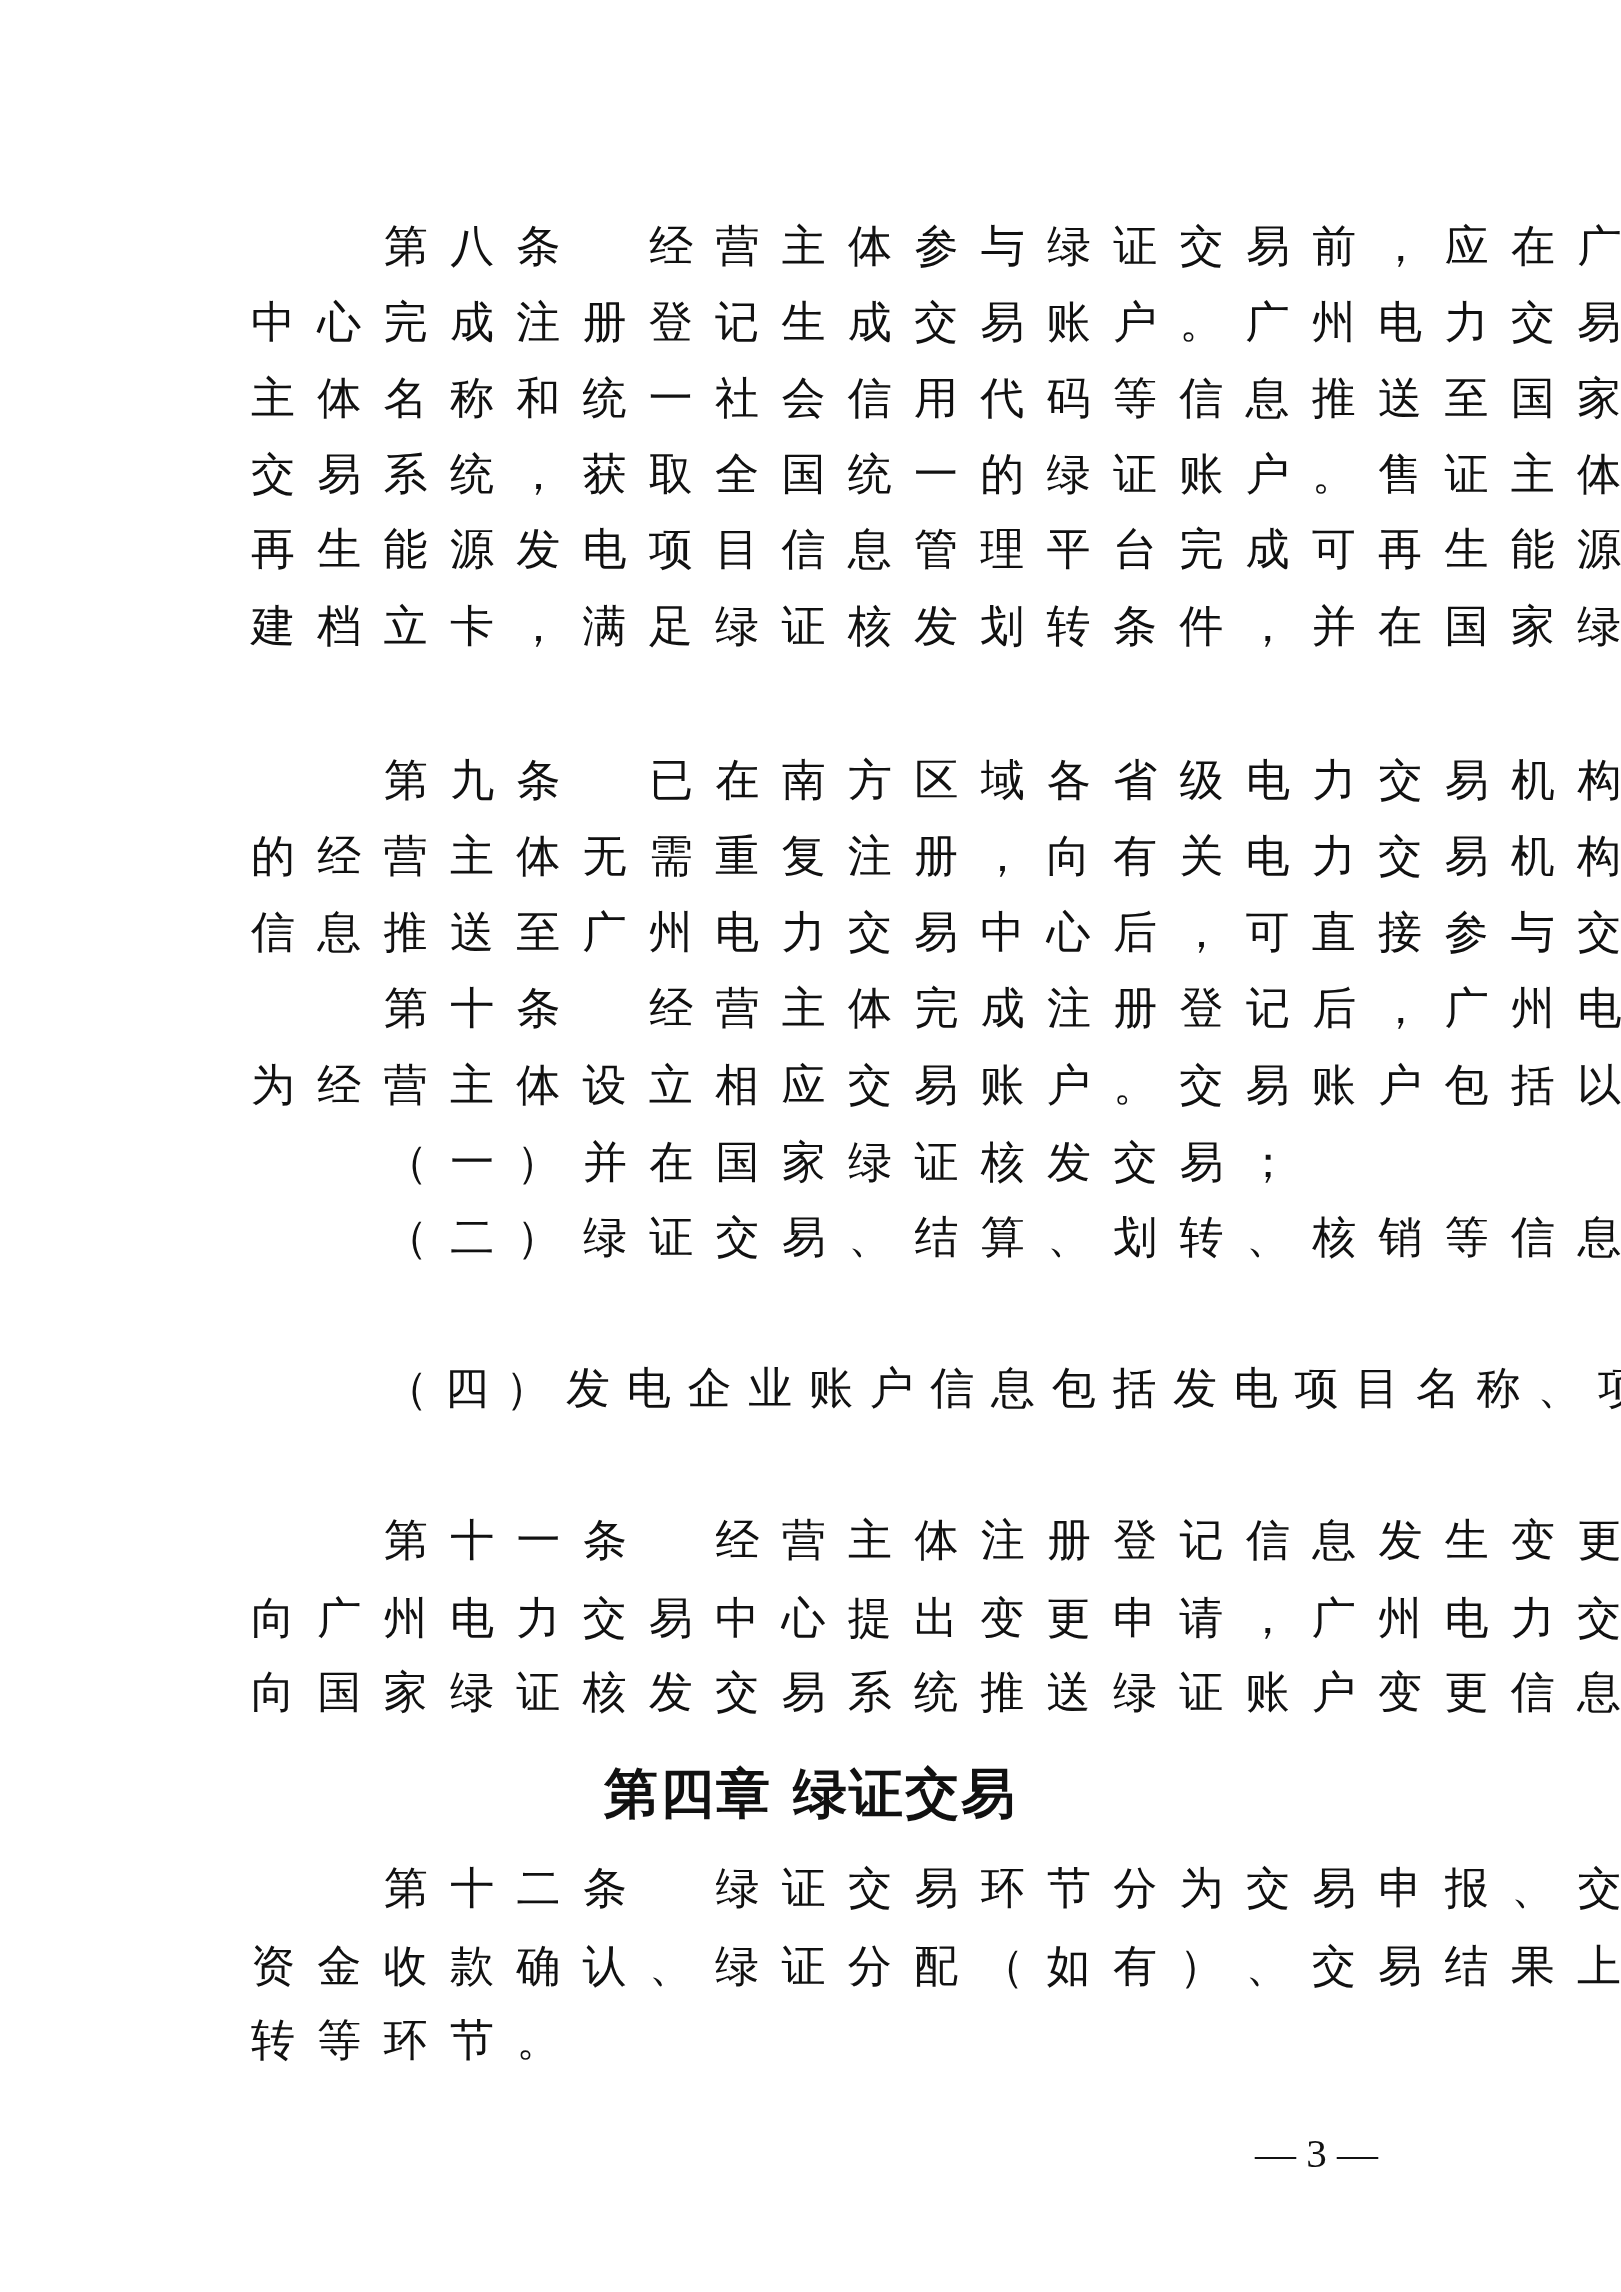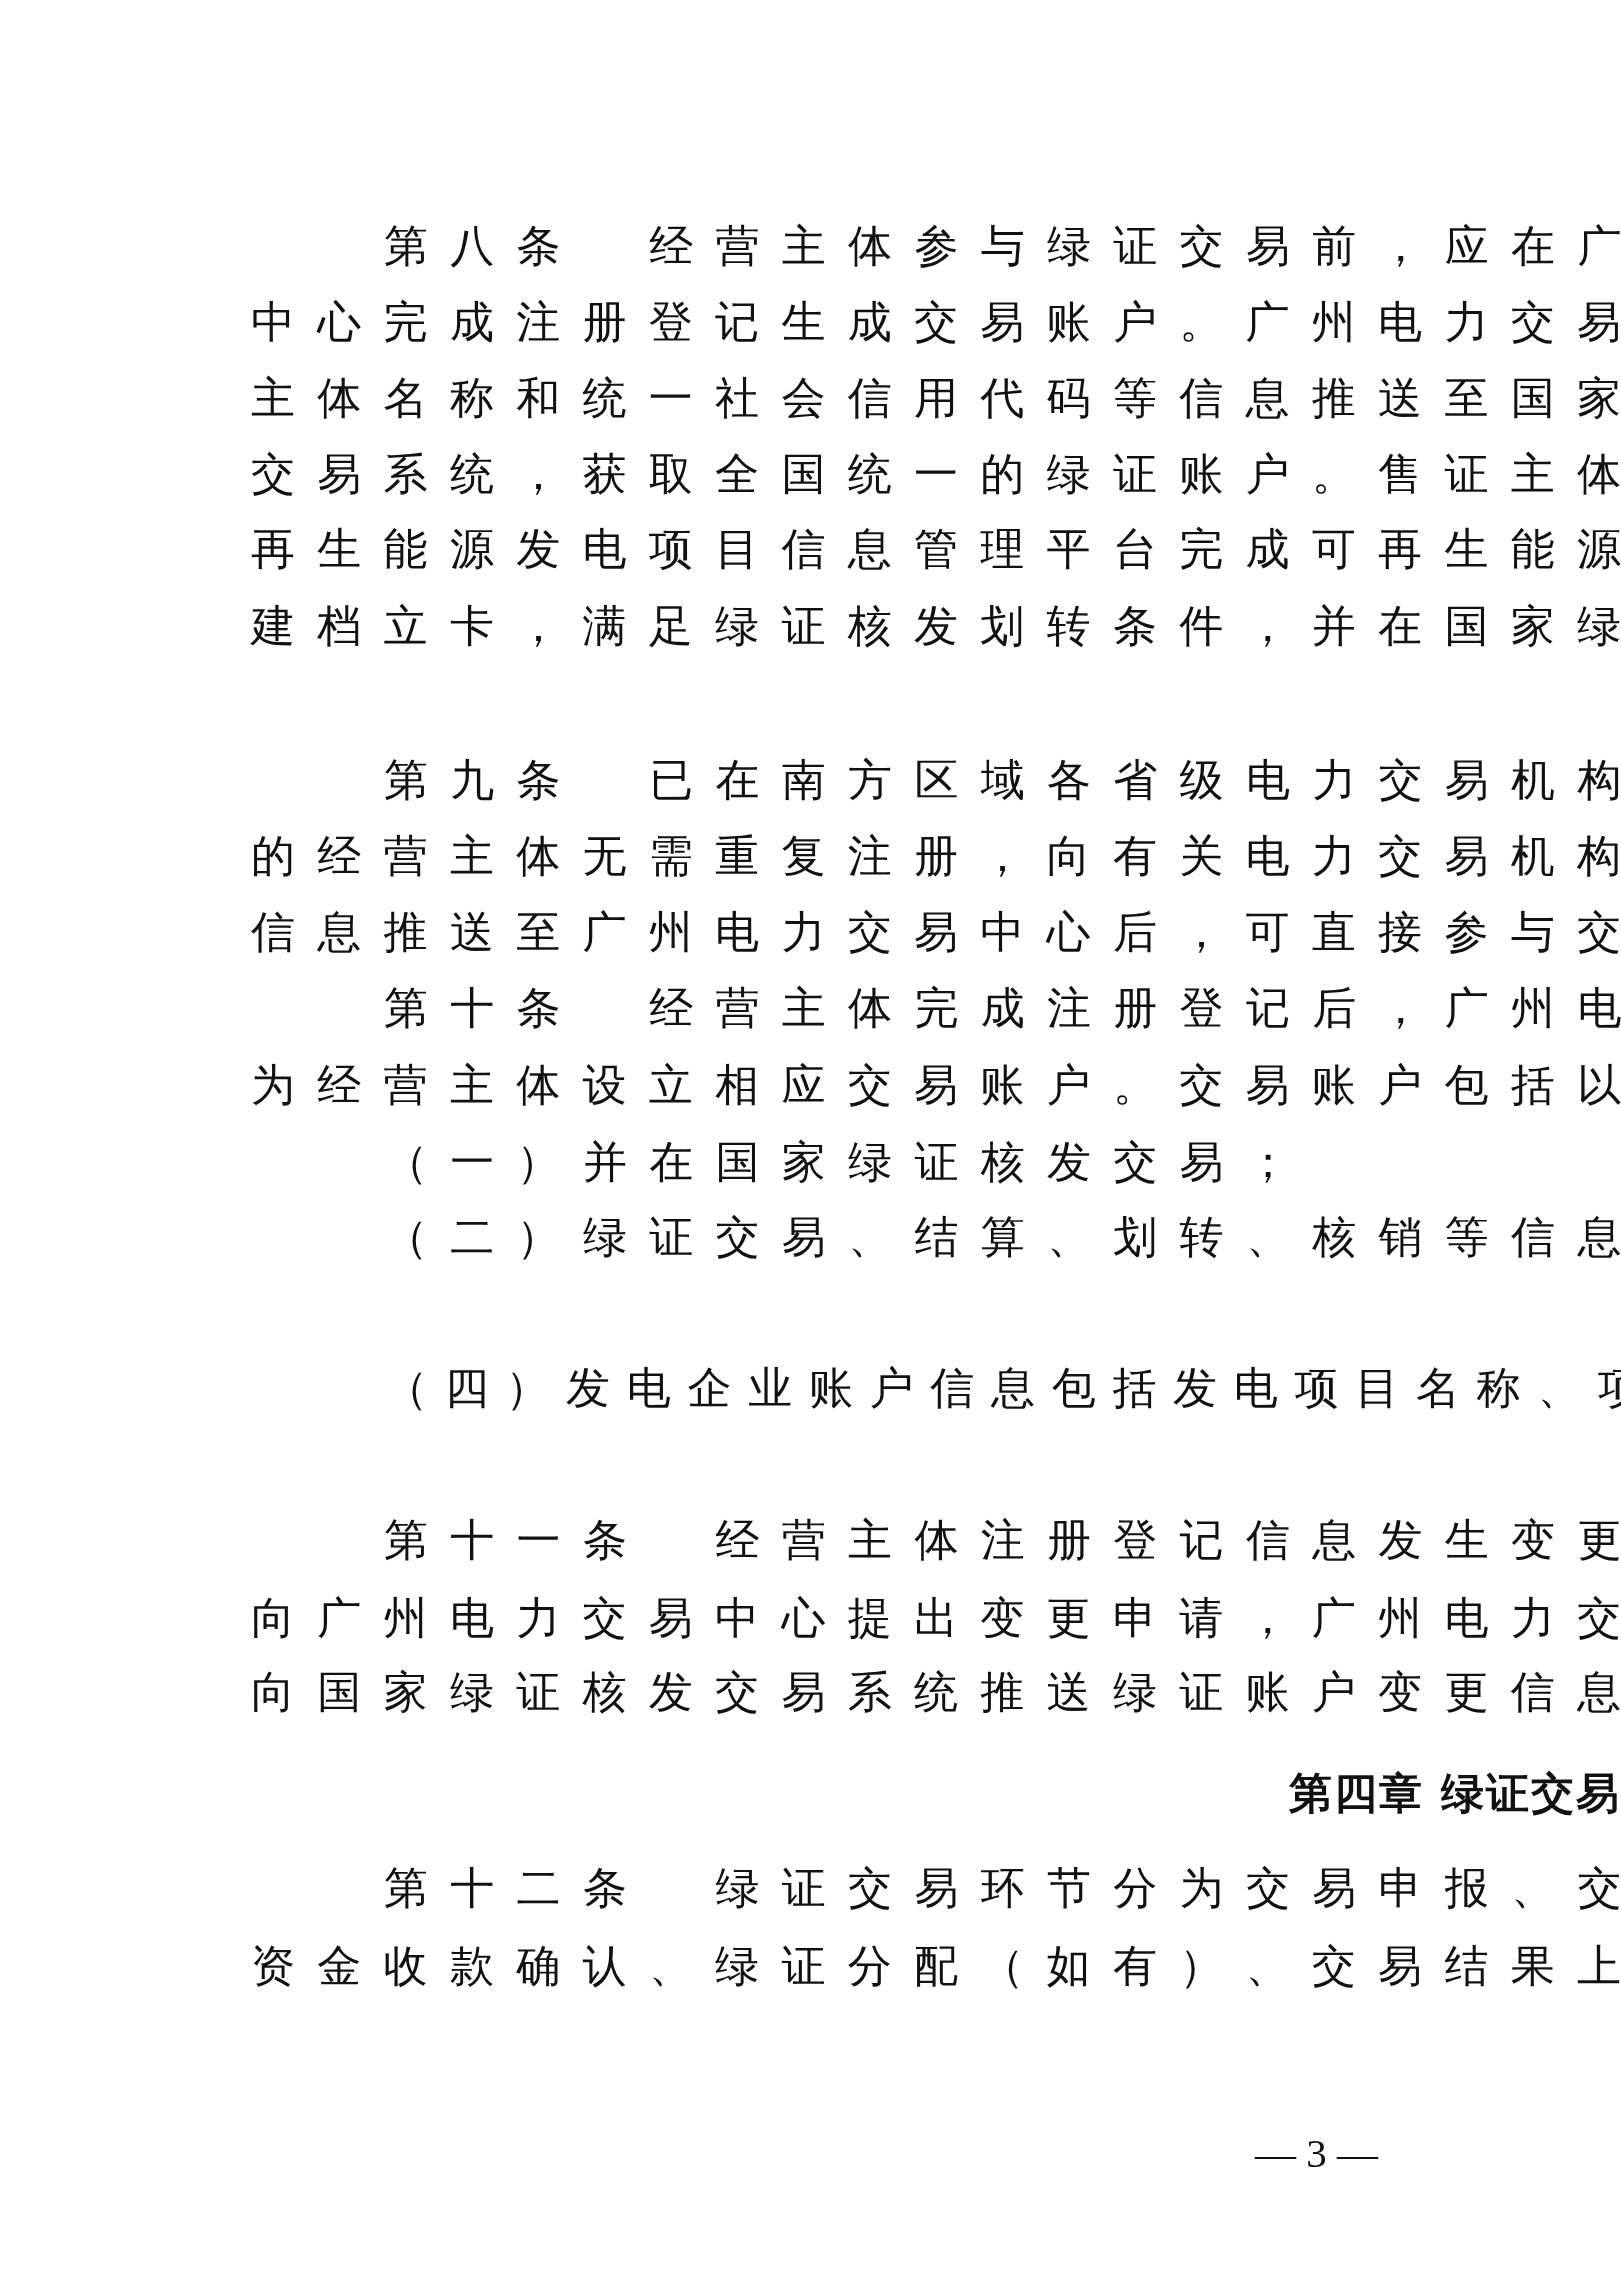--- a/index.html
+++ b/index.html
@@ -14,25 +14,25 @@
     font-size: 44px;
     color: #111111;
     white-space: pre;
     letter-spacing: 22.3px;
   }
   .line.indent { left: 384px; }
   .line.item { left: 384px; }
   .heading {
     position: absolute;
     left: 0; width: 1621px;
-    text-align: right;
+    text-align: center;
     height: 59px; line-height: 59px;
     font-family: "DejaVu Sans", "Liberation Sans", sans-serif;
     font-weight: bold;
-    font-size: 43px;
+    font-size: 54px;
     color: #111111;
     letter-spacing: 2px;
     padding-left: 0;
   }
   .pagenum {
     position: absolute;
     left: 1243px; width: 147px;
     text-align: center;
     height: 49px; line-height: 49px;
     font-family: "Liberation Serif", "DejaVu Serif", serif;
@@ -60,16 +60,17 @@
   <div class="line item" style="top:1207px">（二）绿证交易、结算、划转、核销等信息；</div>
   <div class="line item" style="top:1358px; letter-spacing:16.7px">（四）发电企业账户信息包括发电项目名称、项目代码、</div>
   <div class="line indent" style="top:1510px">第十一条　经营主体注册登记信息发生变更时，应及时</div>
   <div class="line" style="top:1588px">向广州电力交易中心提出变更申请，广州电力交易中心定期</div>
   <div class="line" style="top:1662px">向国家绿证核发交易系统推送绿证账户变更信息。</div>
 
   <div class="heading" style="top:1764px">第四章 绿证交易</div>
 
   <div class="line indent" style="top:1858px">第十二条　绿证交易环节分为交易申报、交易结果确认、</div>
   <div class="line" style="top:1936px">资金收款确认、绿证分配（如有）、交易结果上报、绿证划</div>
+  <div class="line" style="top:2010px">转等环节。</div>
 
   <div class="pagenum" style="top:2129px">— 3 —</div>
 </div>
 
 
 </body></html>

